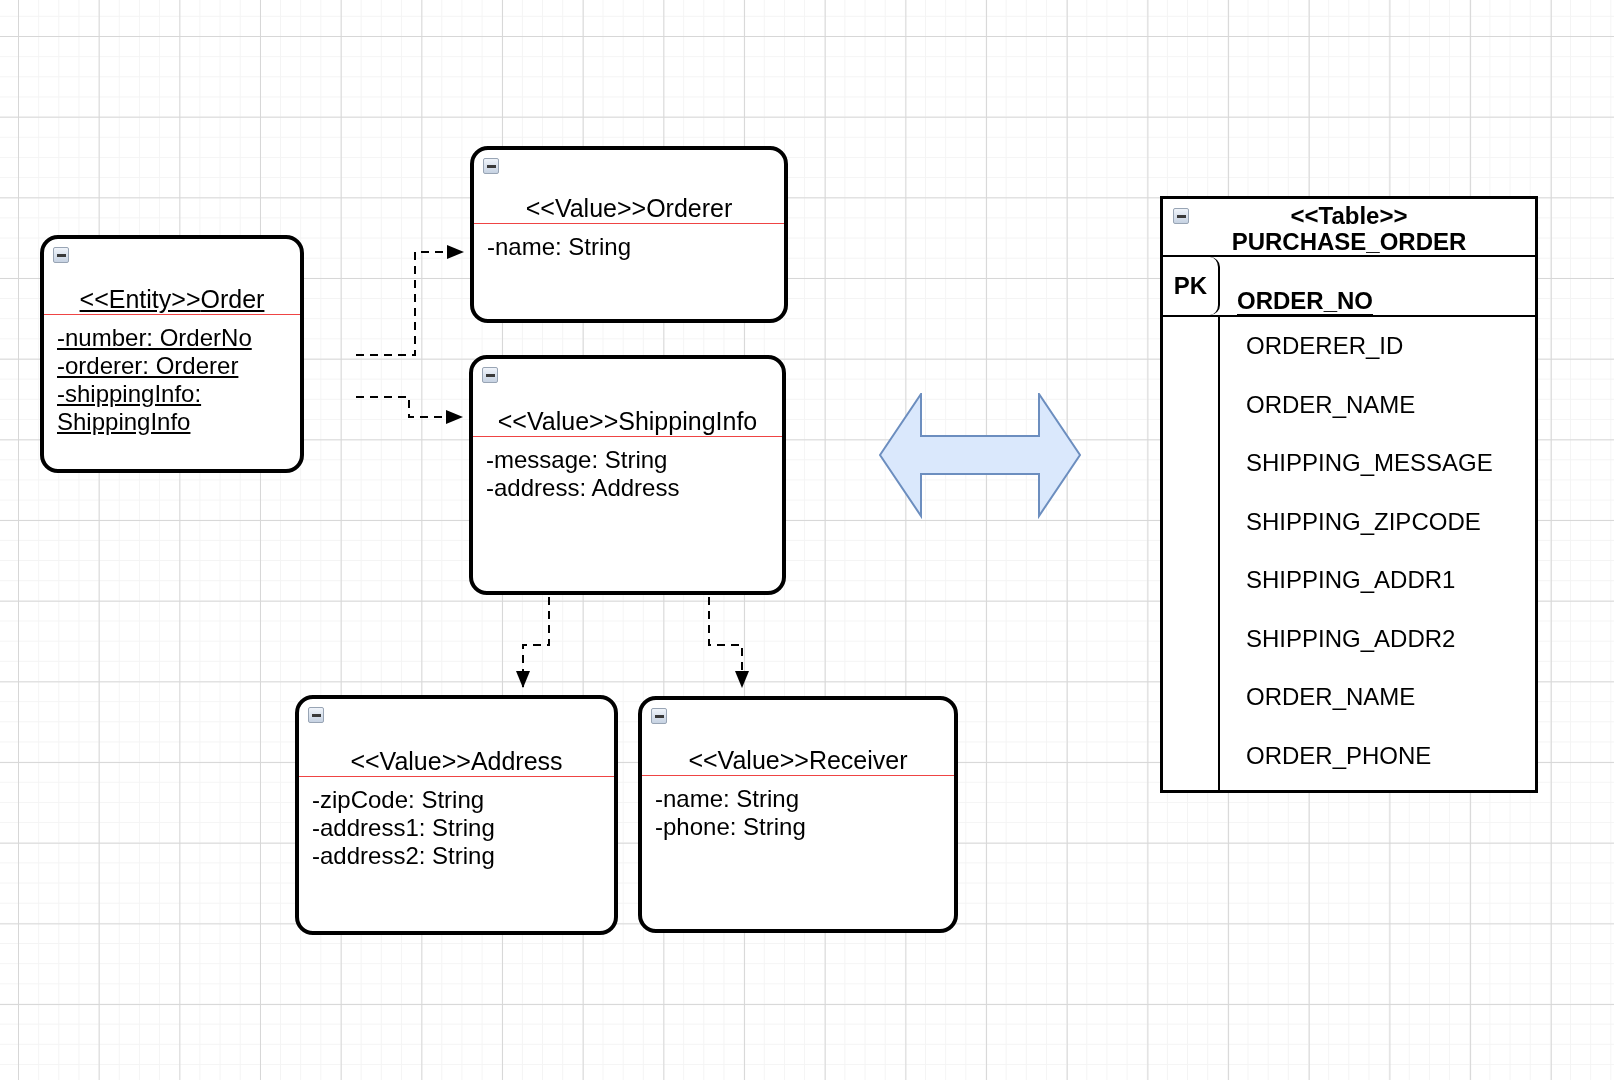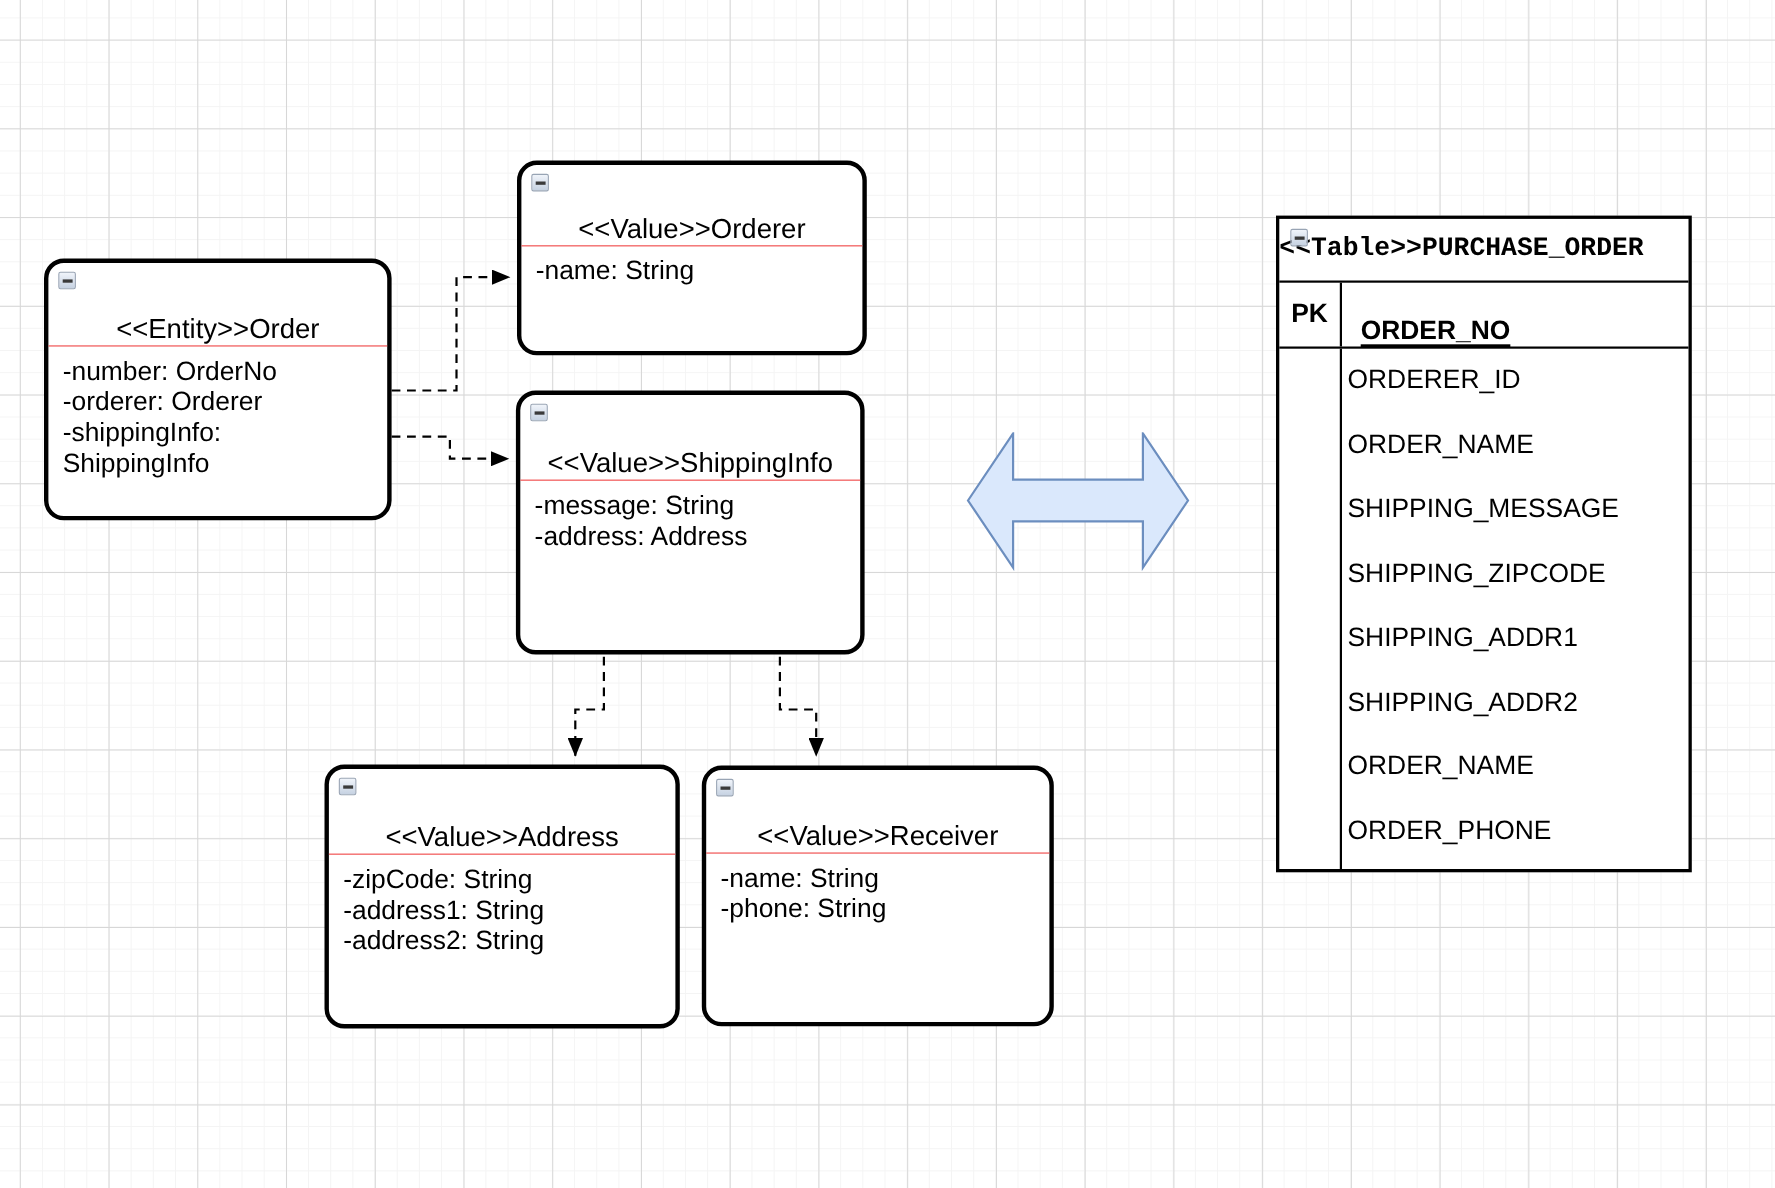--- a/index.html
+++ b/index.html
@@ -43,37 +43,37 @@
   .collapse .minus { width:9px; height:3px; background:#3a3a3a; }
 
   
   .db-table {
     position:absolute; left:1160px; top:196px; width:378px; height:597px;
     background:#fff; border:3px solid #000; font-size:24px;
     display:flex; flex-direction:column;
   }
   .db-header {
     position:relative; height:58px; border-bottom:2.5px solid #000;
-    display:flex; flex-direction:row; align-items:center; justify-content:flex-start;
-    font-weight:bold; line-height:26px; text-align:center;font-family:Liberation Mono, monospace;
+    display:flex; flex-direction:column; align-items:center; justify-content:flex-end;
+    font-weight:bold; line-height:26px; text-align:center;
   }
   .db-header .collapse { left:10px; top:9px; }
   .db-pkrow { display:flex; height:60px; border-bottom:2.5px solid #000; }
   .db-pkcell {
     width:57px; border-right:2.5px solid #000; flex:none;
-    display:flex; align-items:center; justify-content:center; font-weight:bold;
+    display:flex; align-items:center; justify-content:center; font-weight:bold;border-radius:10px;
   }
   .db-pkname { flex:1; display:flex; align-items:flex-end; padding-left:17px; font-weight:bold; }
   .db-pkname .u {
     text-decoration:underline; text-decoration-thickness:2.5px; text-underline-offset:5px;
   }
   .db-body { flex:1; display:flex; }
   .db-body-left { width:57px; flex:none; border-right:2.5px solid #000; }
   .db-body-rows { flex:1; display:flex; flex-direction:column; }
-  .db-row { height:58.5px; display:flex; align-items:center; padding-left:5px; }
+  .db-row { height:58.5px; display:flex; align-items:center; padding-left:26px; }
 
   
   .bi-arrow { position:absolute; left:878px; top:393px; }
 </style>
 </head>
 <body>
 
 <div class="canvas">
 
   <svg class="overlay" viewBox="0 0 1614 1080" xmlns="http://www.w3.org/2000/svg">
@@ -81,21 +81,21 @@
       <marker id="arr" markerWidth="18" markerHeight="14" refX="16" refY="7" orient="auto" markerUnits="userSpaceOnUse">
         <path d="M0,0 L17,7 L0,14 Z" fill="#000"></path>
       </marker>
     </defs>
     <path d="M356,355 H415 V252 H463" fill="none" stroke="#000" stroke-width="2" stroke-dasharray="8 6" marker-end="url(#arr)"></path>
     <path d="M356,397 H409 V417 H462" fill="none" stroke="#000" stroke-width="2" stroke-dasharray="8 6" marker-end="url(#arr)"></path>
     <path d="M549,597 V645 H523 V687" fill="none" stroke="#000" stroke-width="2" stroke-dasharray="8 6" marker-end="url(#arr)"></path>
     <path d="M709,597 V645 H742 V687" fill="none" stroke="#000" stroke-width="2" stroke-dasharray="8 6" marker-end="url(#arr)"></path>
   </svg>
 
-  <div class="class-box" style="left:40px; top:235px; width:316px; height:238px;">
+  <div class="class-box" style="left:40px; top:235px; width:264px; height:238px;text-decoration:underline;">
     <div class="class-hdr" style="height:76px;">
       <span class="collapse">
           <span class="minus"></span>
         </span>
       <div>&lt;&lt;Entity&gt;&gt;</div>
       <div>Order</div>
     </div>
     <div class="class-attrs">
       <div>-number: OrderNo</div>
       <div>-orderer: Orderer</div>

